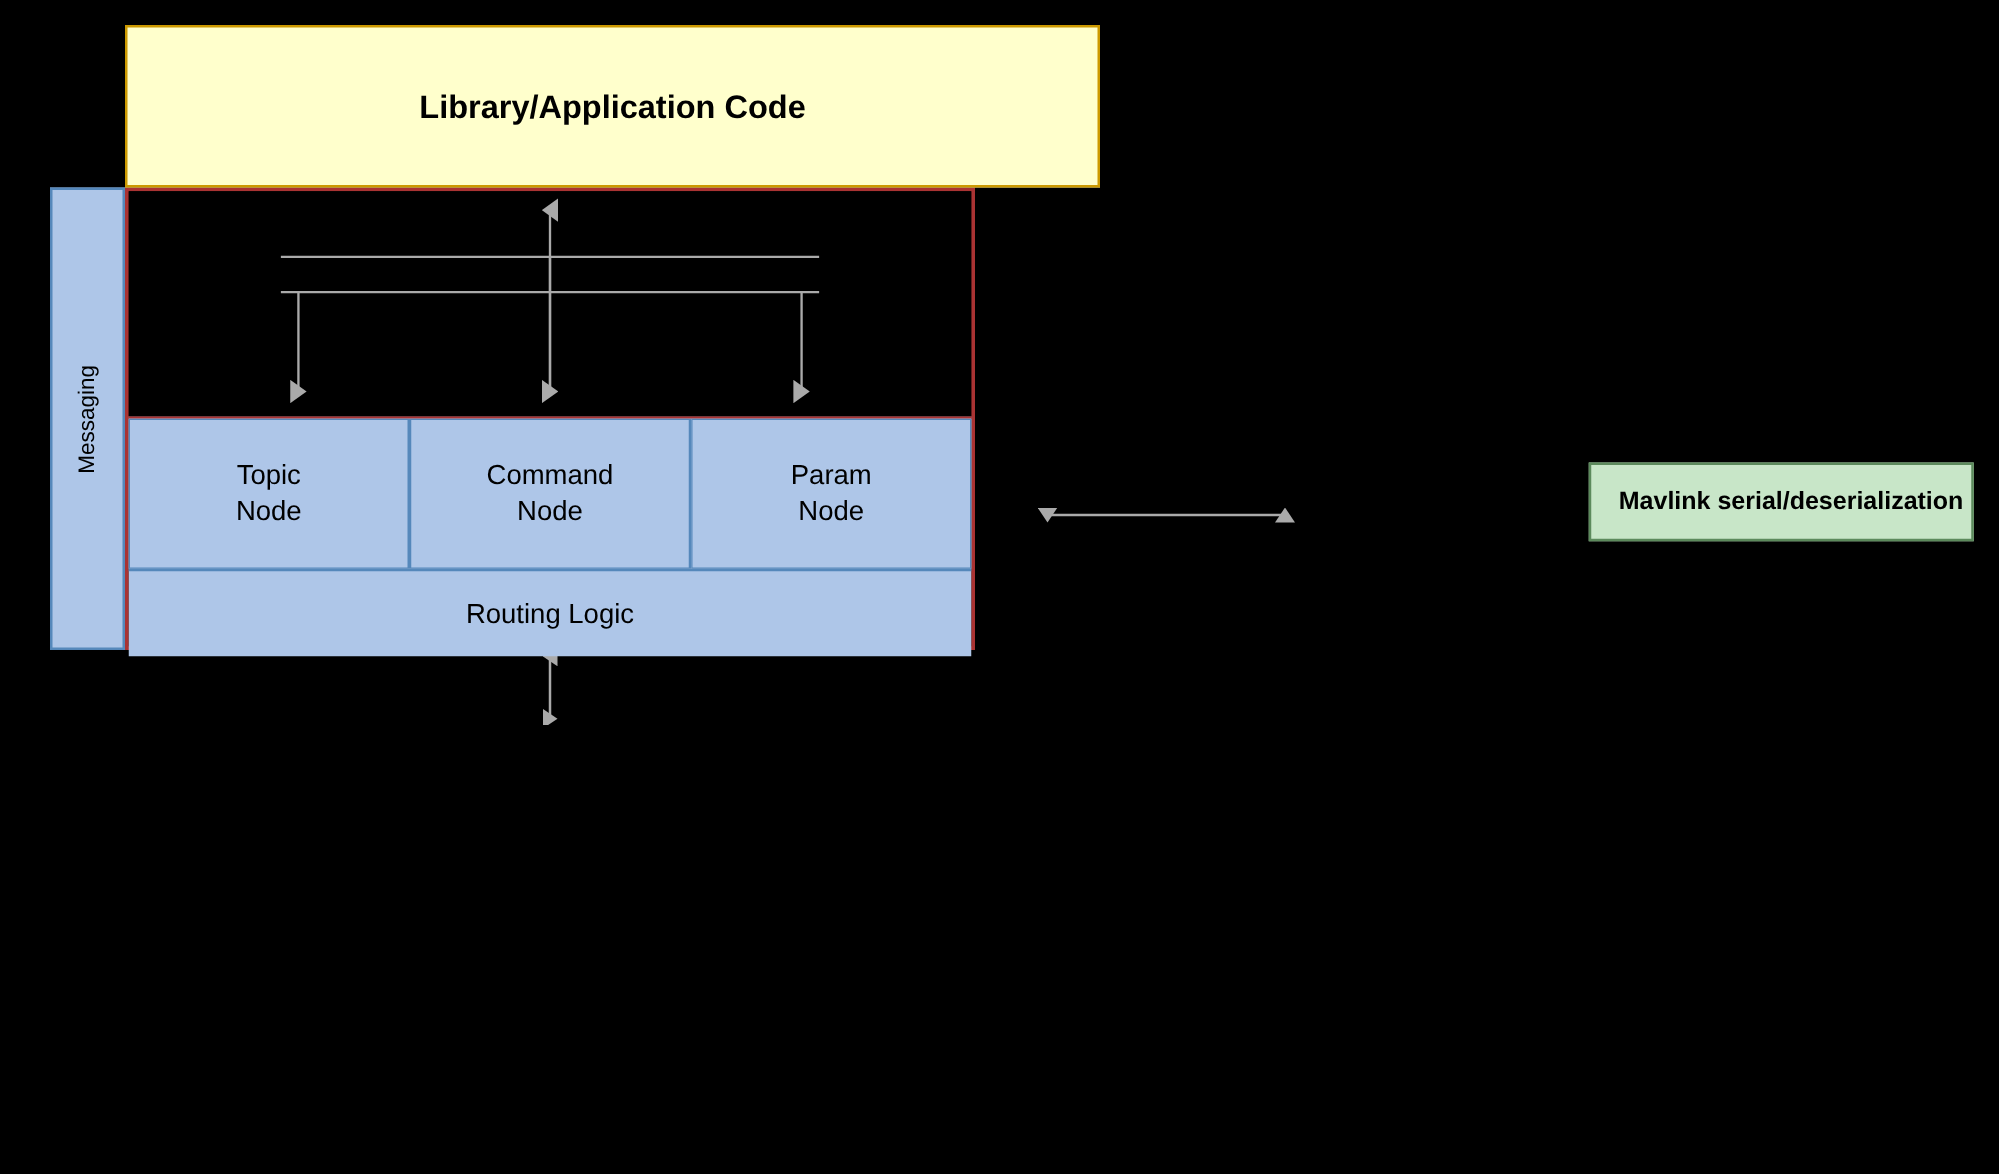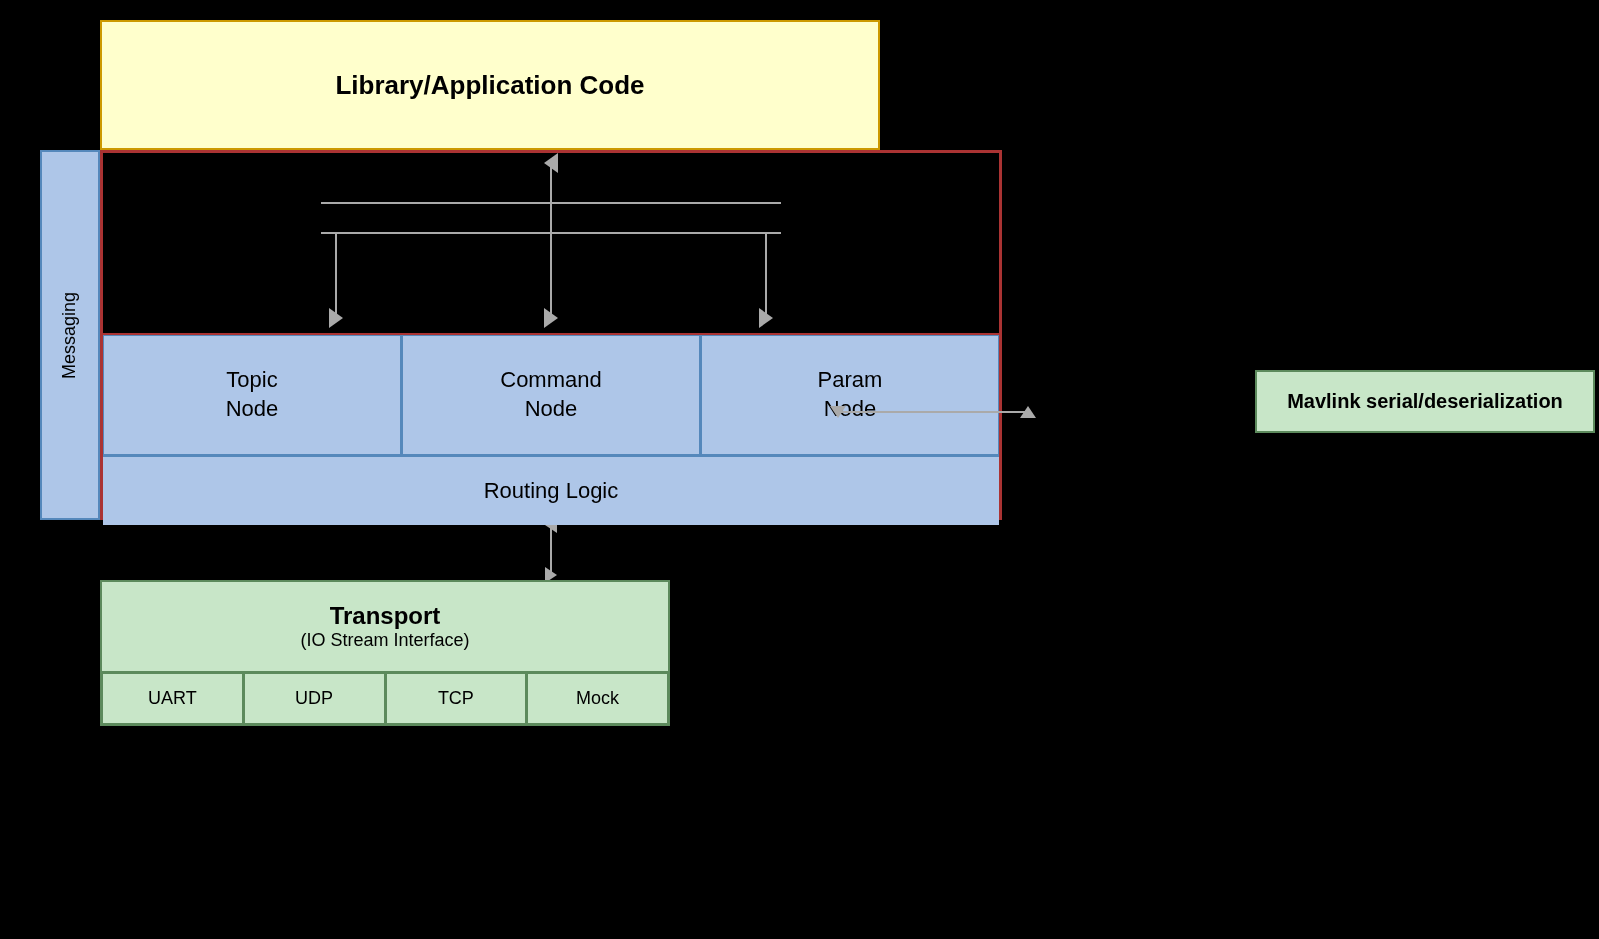--- a/index.html
+++ b/index.html
@@ -9,21 +9,21 @@
       height: 939px;
       font-family: Arial, Helvetica, sans-serif;
       position: relative;
       overflow: hidden;
     }
 
     .diagram-container {
       position: absolute;
       top: 20px;
       left: 40px;
-      width: 962px;
+      width: 740px;
     }
 
     
     .library-box {
       background: #ffffcc;
       border: 2px solid #cc9900;
       padding: 30px 20px;
       text-align: center;
       font-size: 26px;
       font-weight: bold;
@@ -170,28 +170,28 @@
     }
 
     .transport-node:not(:last-child) {
       border-right: 2px solid #5c8a5c;
     }
 
     
     .mavlink-box {
       position: absolute;
       top: 370px;
-      right: 4px;
+      right: 20px;
       background: #c8e6c8;
       border: 2px solid #5c8a5c;
       padding: 18px 22px;
       font-size: 20px;
       font-weight: bold;
       white-space: nowrap;
-      width: 340px;
+      width: 308px;
       text-align: center;
     }
 
     
     .horiz-arrow-svg {
       position: absolute;
       top: 395px;
       left: 830px;
       width: 200px;
       height: 40px;
@@ -267,40 +267,20 @@
           <polygon points="0 6, 4 0, 8 6" fill="#aaa"></polygon>
         </marker>
         <marker id="ah-u" markerWidth="8" markerHeight="6" refX="4" refY="3" orient="auto-start-reverse">
           <polygon points="0 6, 4 0, 8 6" fill="#aaa"></polygon>
         </marker>
       </defs>
       <line x1="20" y1="5" x2="20" y2="55" stroke="#aaa" stroke-width="2" marker-start="url(#ah-u)" marker-end="url(#ah-d)"></line>
     </svg>
   </div>
 
-  <div class="transport-outer">
-    <div class="transport-header">
-      <div class="transport-title">Transport</div>
-      <div class="transport-subtitle">(IO Stream Interface)</div>
-    </div>
-    <div class="transport-nodes">
-      <div class="transport-node">
-        <span>UART</span>
-      </div>
-      <div class="transport-node">
-        <span>UDP</span>
-      </div>
-      <div class="transport-node">
-        <span>TCP</span>
-      </div>
-      <div class="transport-node">
-        <span>Mock</span>
-      </div>
-    </div>
-  </div>
 </div>
 
 <div class="mavlink-box">
   <span>Mavlink serial/deserialization</span>
 </div>
 
 <svg class="horiz-arrow-svg" viewBox="0 0 200 40" xmlns="http://www.w3.org/2000/svg" style="position:absolute; top:392px; left:828px; width:210px; height:40px;">
   <defs>
     <marker id="hah-l" markerWidth="8" markerHeight="6" refX="4" refY="3" orient="auto-start-reverse">
       <polygon points="0 6, 4 0, 8 6" fill="#aaa"></polygon>

